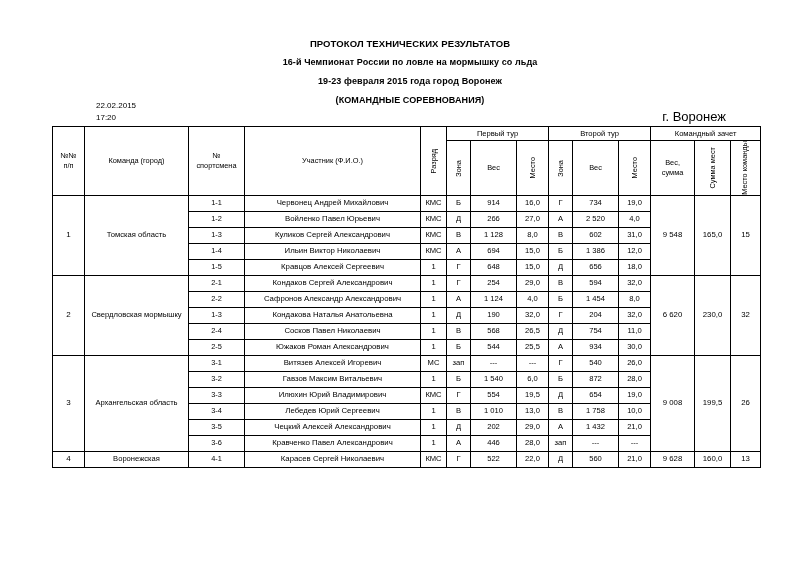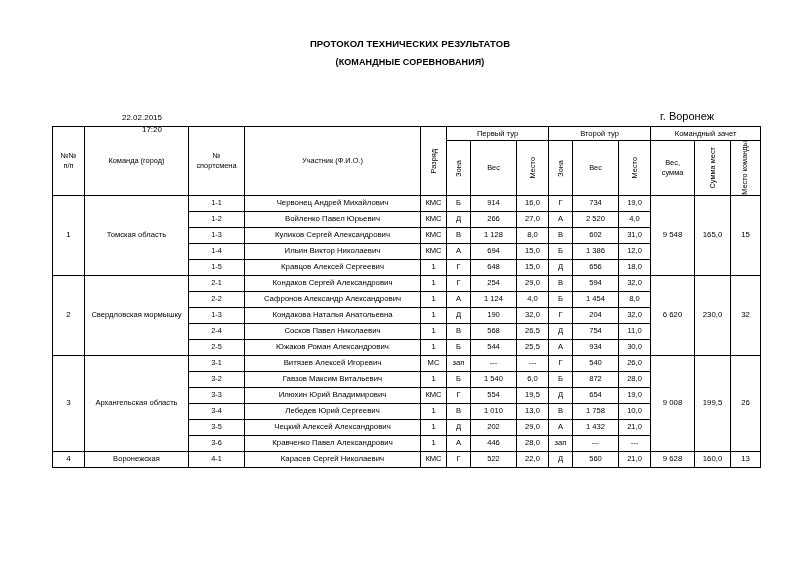--- a/index.html
+++ b/index.html
@@ -48,31 +48,31 @@
   .meta {
     position: absolute;
     left: 52px;
     top: 100px;
     width: 674px;
     height: 26px;
   }
   .meta .datetime {
     position: absolute;
     left: 44px;
-    top: 12px;
+    top: 0;
     font-size: 8px;
     line-height: 11.5px;
-    text-align: right;
+    text-align: left;
     width: 66px;
   }
   .meta .city {
     position: absolute;
-    right: 12px;
+    right: 0;
     top: 11px;
-    font-size: 11px;
+    font-size: 13px;
     line-height: 11.5px;
   }
 
   
   .tbl-wrap {
     position: absolute;
     left: 52px;
     top: 126px;
     width: 674px;
   }
@@ -176,20 +176,22 @@
     border-bottom: 1.4px solid #000;
   }
 </style>
 </head>
 <body>
 
 <div class="page">
 
   <div class="titles">
     <div class="line line-1">ПРОТОКОЛ ТЕХНИЧЕСКИХ РЕЗУЛЬТАТОВ</div>
+    <div class="line line-2">16-й Чемпионат России по ловле на мормышку со льда</div>
+    <div class="line line-3">19-23 февраля 2015 года город Воронеж</div>
     <div class="line line-4">(КОМАНДНЫЕ СОРЕВНОВАНИЯ)</div>
   </div>
 
   <div class="meta">
     <div class="datetime">
       <div>22.02.2015</div>
       <div>17:20</div>
     </div>
     <div class="city">г. Воронеж</div>
   </div>

